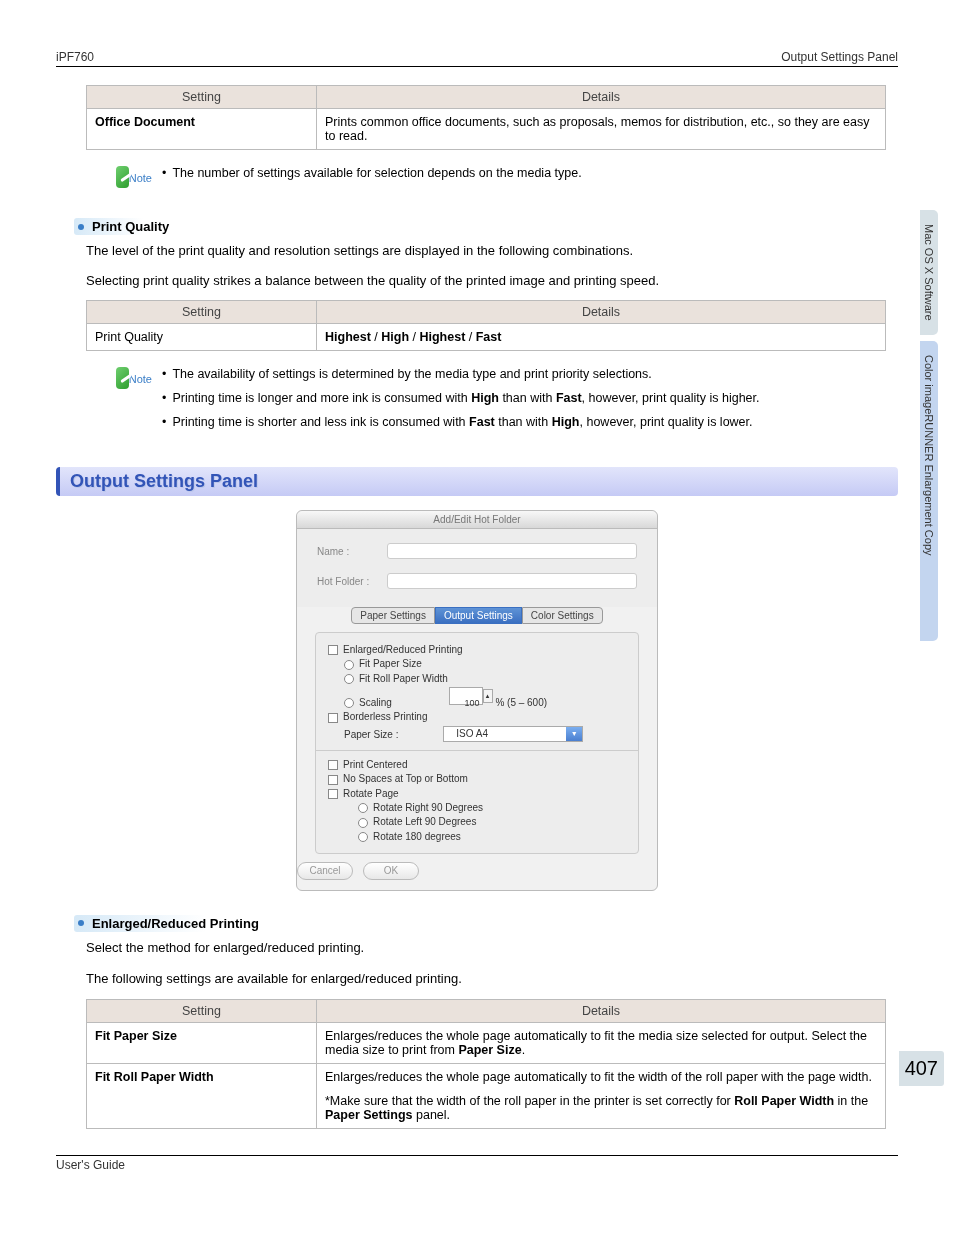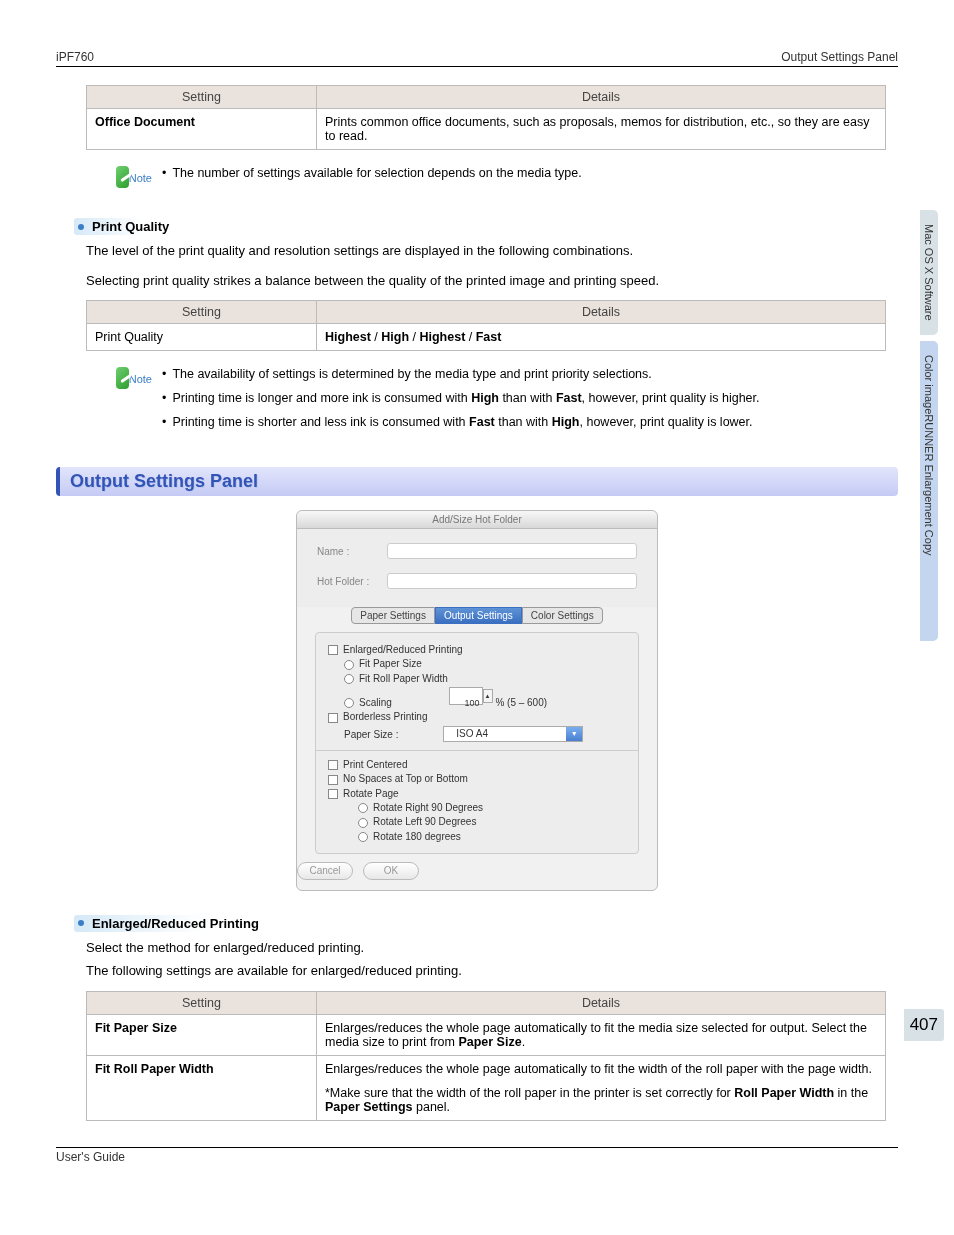--- a/index.html
+++ b/index.html
@@ -225,24 +225,24 @@
     padding: 14px 3px;
     border-radius: 0 5px 5px 0;
     margin-bottom: 6px;
     color: #333;
   }
   .side-tab.t1 { background:#d7e1e6; }
   .side-tab.t2 { background:#c3d5ef; height: 300px; }
   .page-num {
     position:absolute;
     right: 10px;
-    top: 1009px;
+    top: 1051px;
     background:#d7e1e6;
     padding: 6px 6px;
-    font-size: 17px;
+    font-size: 20px;
     border-radius: 0 3px 3px 0;
   }
   .footer-row {
     display:flex; justify-content:space-between;
     font-size:12px; color:#333;
     border-top:1px solid #000;
     padding-top:2px; margin-top:26px;
   }
 </style>
 </head>
@@ -314,21 +314,21 @@
     <div class="note-lines">
       <div class="li"><span>The availability of settings is determined by the media type and print priority selections.</span></div>
       <div class="li"><span>Printing time is longer and more ink is consumed with </span><span class="bold">High</span><span> than with </span><span class="bold">Fast</span><span>, however, print quality is higher.</span></div>
       <div class="li"><span>Printing time is shorter and less ink is consumed with </span><span class="bold">Fast</span><span> than with </span><span class="bold">High</span><span>, however, print quality is lower.</span></div>
     </div>
   </div>
 
   <div class="panel-title">Output Settings Panel</div>
 
   <div class="dialog">
-    <div class="titlebar">Add/Size Hot Folder</div>
+    <div class="titlebar">Add/Edit Hot Folder</div>
     <div class="dlg-body">
       <div class="dlg-row">
         <span class="lbl">Name :</span>
         <span class="fld"></span>
       </div>
       <div class="dlg-row">
         <span class="lbl">Hot Folder :</span>
         <span class="fld"></span>
       </div>
     </div>
@@ -368,21 +368,21 @@
     <div class="dlg-btns">
       <div class="dlg-btn">Cancel</div>
       <div class="dlg-btn">OK</div>
     </div>
   </div>
 
   <div class="section-bullet-head">
     <span class="dot"></span>
     <span class="lbl">Enlarged/Reduced Printing</span>
   </div>
-  <div class="body-para" style="margin-bottom:4px">Select the method for enlarged/reduced printing.</div>
+  <div class="body-para" style="margin-bottom:12px">Select the method for enlarged/reduced printing.</div>
   <div class="body-para">The following settings are available for enlarged/reduced printing.</div>
 
   <table class="data">
     <tbody>
         <tr>
           <th>Setting</th>
           <th>Details</th>
         </tr>
     <tr>
       <td class="bold">Fit Paper Size</td>

